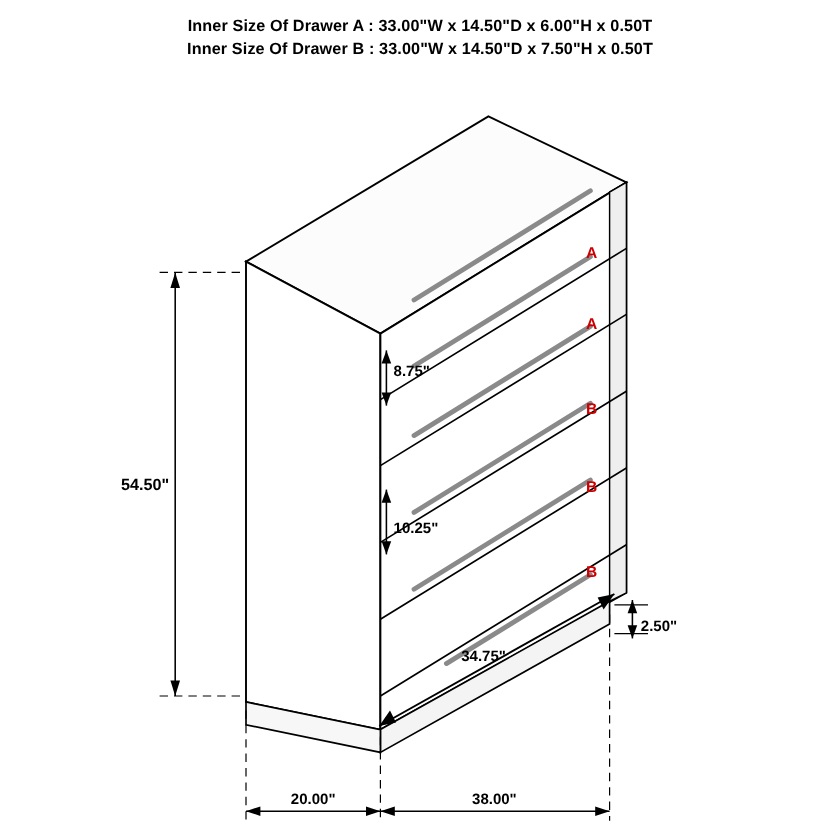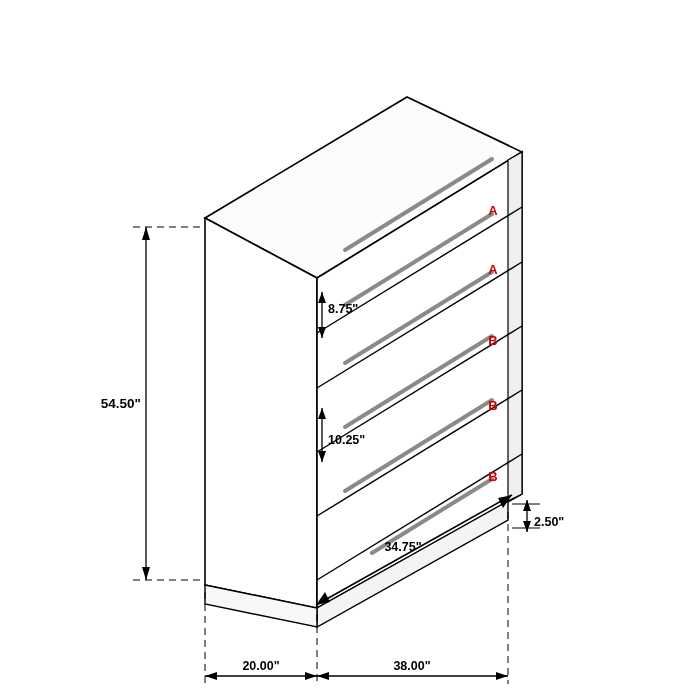--- a/index.html
+++ b/index.html
@@ -59,20 +59,22 @@
     font-weight: bold;
     fill: #000000;
   }
 </style>
 </head>
 <body>
 
 <div id="stage">
 
   <div class="header">
+    <div class="line">Inner Size Of Drawer A : 33.00"W x 14.50"D x 6.00"H x 0.50T</div>
+    <div class="line">Inner Size Of Drawer B : 33.00"W x 14.50"D x 7.50"H x 0.50T</div>
   </div>
 
   <svg class="diagram" viewBox="0 0 700 700">
 
     <polygon points="205,218 407,97 522,152 317,278" fill="#fcfcfc" stroke="#000000" stroke-width="1.6"></polygon>
 
     <polygon points="205,218 317,278 317,608 205,585" fill="#ffffff" stroke="#000000" stroke-width="1.6"></polygon>
 
     <polygon points="317,278 522,152 522,494 317,608" fill="#ffffff" stroke="#000000" stroke-width="1.6"></polygon>
 

